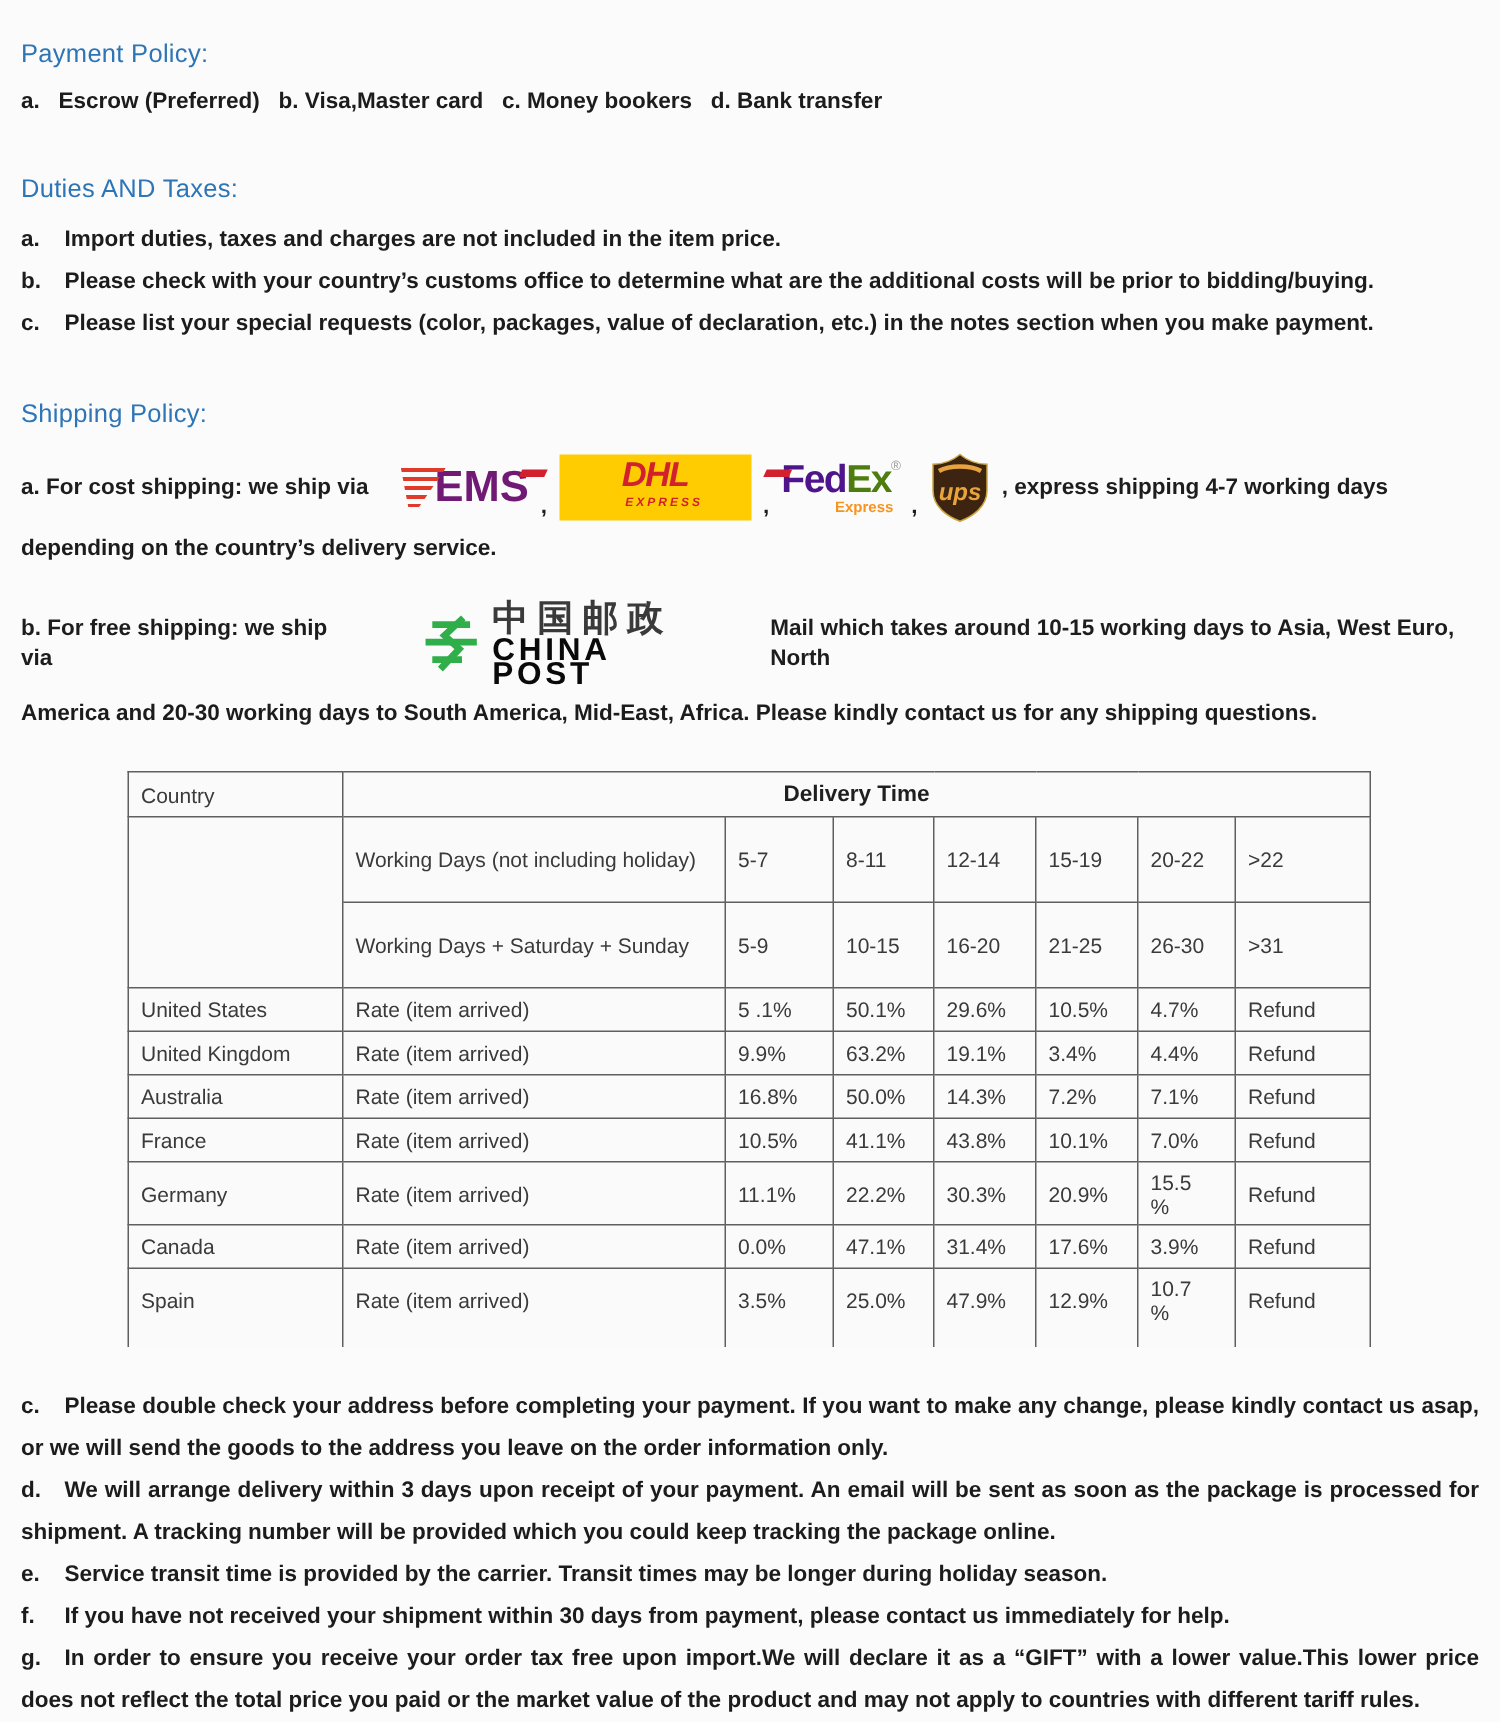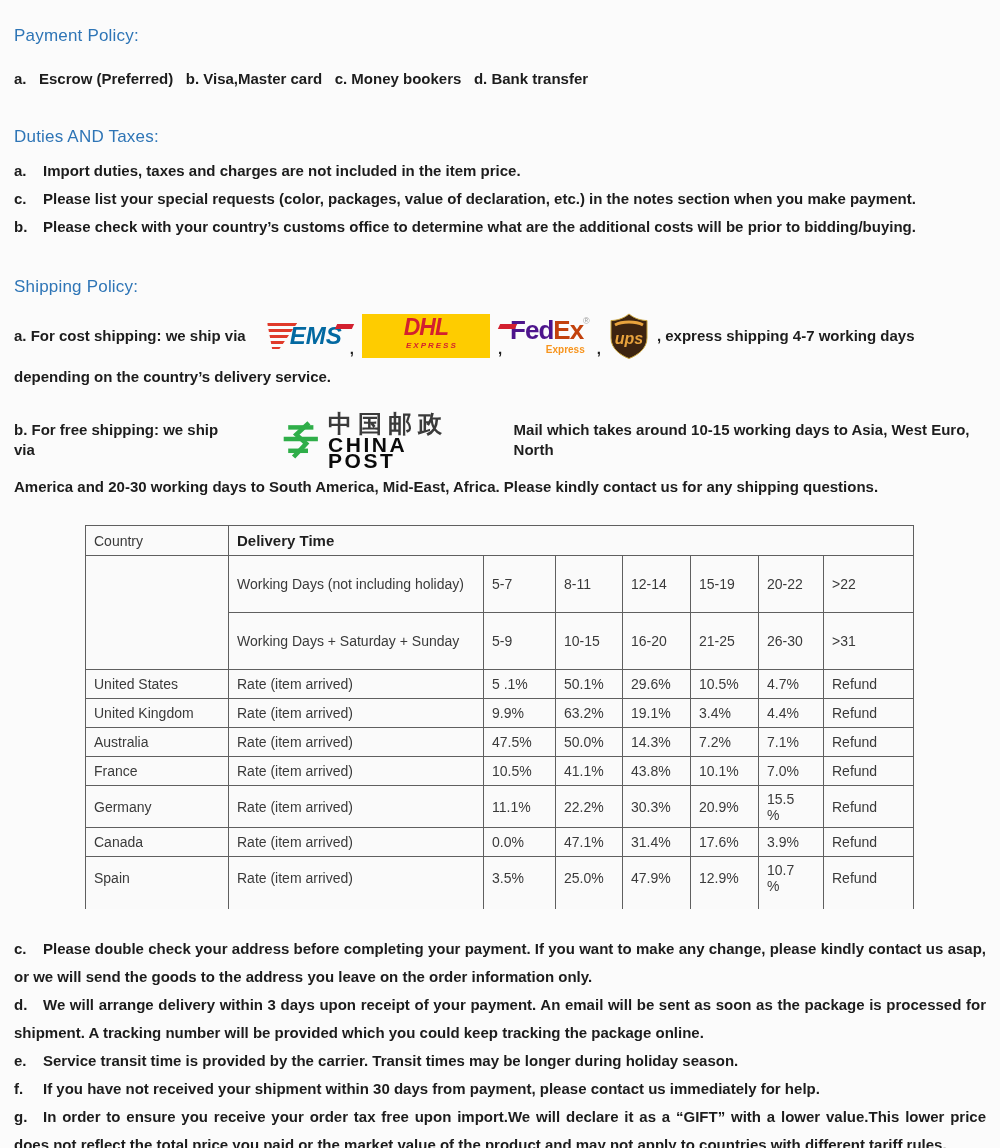--- a/index.html
+++ b/index.html
@@ -17,21 +17,21 @@
     font-size: 17px;
     font-weight: normal;
     letter-spacing: .2px;
   }
   .bodyline, .item {
     font-size: 15px;
     font-weight: bold;
     color: #1c1c1c;
     line-height: 28px;
   }
-  .options-line { white-space: pre-wrap; margin-top: 19px; }
+  .options-line { white-space: pre-wrap; margin-top: 8px; }
   .item { text-align: justify; }
   .item .letter { display: inline-block; min-width: 29px; }
   .sect-gap-sm { margin-top: 10px; }
   .sect-duties { margin-top: 34px; }
   .sect-shipping { margin-top: 36px; }
 
   
   .shipline {
     display: flex;
     align-items: center;
@@ -45,36 +45,36 @@
   .contline { margin-top: 4px; }
 
   
   .logo-ems { display: inline-flex; align-items: center; margin-left: 10px; }
   .ems-stripes {
     width: 30px; height: 26px; margin-right: -4px;
     background: repeating-linear-gradient(to bottom, #e03a2a 0 3px, rgba(0,0,0,0) 3px 6px);
     clip-path: polygon(0 0, 100% 0, 62% 100%, 38% 100%);
     transform: skewX(-14deg);
   }
-  .ems-text { color: #0369a1; font-style: italic; font-size: 24px; font-weight: bold; letter-spacing: 0px; }
+  .ems-text { color: #701a75; font-size: 29px; font-weight: bold; letter-spacing: 0px; }
 
   
   .logo-dhl {
     width: 128px; height: 44px; background: #fecc00;
     display: inline-flex; flex-direction: column; justify-content: center; align-items: center;
   }
   .dhl-main { display: flex; align-items: center; color: #d3202f; font-weight: bold; font-style: italic; font-size: 23px; letter-spacing: -1px; gap: 48px; }
   .dhl-bar { width: 17px; height: 5px; background: #d3202f; margin: 0 3px; transform: skewX(-25deg); }
   .dhl-sub { font-size: 8px; color: #d3202f; font-style: italic; letter-spacing: 2px; margin-top: -1px; transform: translateX(6px); }
 
   
   .logo-fedex { display: inline-flex; flex-direction: column; line-height: 1; }
   .fedex-main { font-size: 26px; font-weight: bold; letter-spacing: -1px; }
   .fedex-fed { color: #4d148c; }
-  .fedex-ex { color: #c2410c; }
+  .fedex-ex { color: #4d7c0f; }
   .fedex-reg { font-size: 9px; color: #9b9b9b; vertical-align: top; font-weight: normal; }
   .fedex-sub { align-self: flex-end; font-size: 10px; color: #f7941d; margin-top: 2px; margin-right: 4px; }
 
   
   .logo-ups { display: inline-flex; }
 
   
   .logo-cnpost { display: inline-flex; align-items: center; gap: 8px; margin: 0 26px 0 42px; }
   .cnpost-txt { display: flex; flex-direction: column; align-items: flex-start; }
   .cnpost-cn { font-size: 24px; color: #3a3a3a; font-weight: 600; letter-spacing: 6px; line-height: 26px; }
@@ -88,21 +88,21 @@
     color: #3a3a3a;
     table-layout: fixed;
   }
   table.delivery td {
     border: 1px solid #5f5f5f;
     padding: 2px 8px;
     white-space: pre-line;
     vertical-align: middle;
     background: #fafafa;
   }
-  td.dt-header { font-weight: bold; font-size: 15px; color: #1f1f1f; }
+  td.dt-header { font-weight: bold; text-align: center; font-size: 15px; color: #1f1f1f; }
   td.desc { text-align: justify; line-height: 22px; padding: 4px 12px 4px 10px; }
   tr.hdr1 { height: 30px; }
   tr.hdr2 { height: 57px; }
   tr.r { height: 29px; }
   tr.r-tall { height: 42px; margin-top: 32px; }
   tr.last td { border-bottom: none; }
   tr.cut td { border-top: none; border-bottom: none; height: 10px; padding: 0; }
 
   .notes { margin-top: 26px; }
 </style>
@@ -110,22 +110,22 @@
 <body>
 
 <div class="page">
 
   <div class="heading">Payment Policy:</div>
   <p class="bodyline options-line">a.   Escrow (Preferred)   b. Visa,Master card   c. Money bookers   d. Bank transfer</p>
 
   <div class="heading sect-duties">Duties AND Taxes:</div>
   <div class="sect-gap-sm">
     <p class="item"><span class="letter">a.</span><span>Import duties, taxes and charges are not included in the item price.</span></p>
+    <p class="item"><span class="letter">b.</span><span>Please check with your country’s customs office to determine what are the additional costs will be prior to bidding/buying.</span></p>
     <p class="item"><span class="letter">c.</span><span>Please list your special requests (color, packages, value of declaration, etc.) in the notes section when you make payment.</span></p>
-    <p class="item"><span class="letter">b.</span><span>Please check with your country’s customs office to determine what are the additional costs will be prior to bidding/buying.</span></p>
   </div>
 
   <div class="heading sect-shipping">Shipping Policy:</div>
 
   <div class="shipline">
     <span>a.   For cost shipping: we ship via</span>
 
     <span class="logo-ems">
       <span class="ems-stripes"></span>
       <span class="ems-text">EMS</span>
@@ -234,21 +234,21 @@
         <td>9.9%</td>
         <td>63.2%</td>
         <td>19.1%</td>
         <td>3.4%</td>
         <td>4.4%</td>
         <td>Refund</td>
       </tr>
       <tr class="r">
         <td>Australia</td>
         <td>Rate (item arrived)</td>
-        <td>47.5%</td>
+        <td>16.8%</td>
         <td>50.0%</td>
         <td>14.3%</td>
         <td>7.2%</td>
         <td>7.1%</td>
         <td>Refund</td>
       </tr>
       <tr class="r">
         <td>France</td>
         <td>Rate (item arrived)</td>
         <td>10.5%</td>

